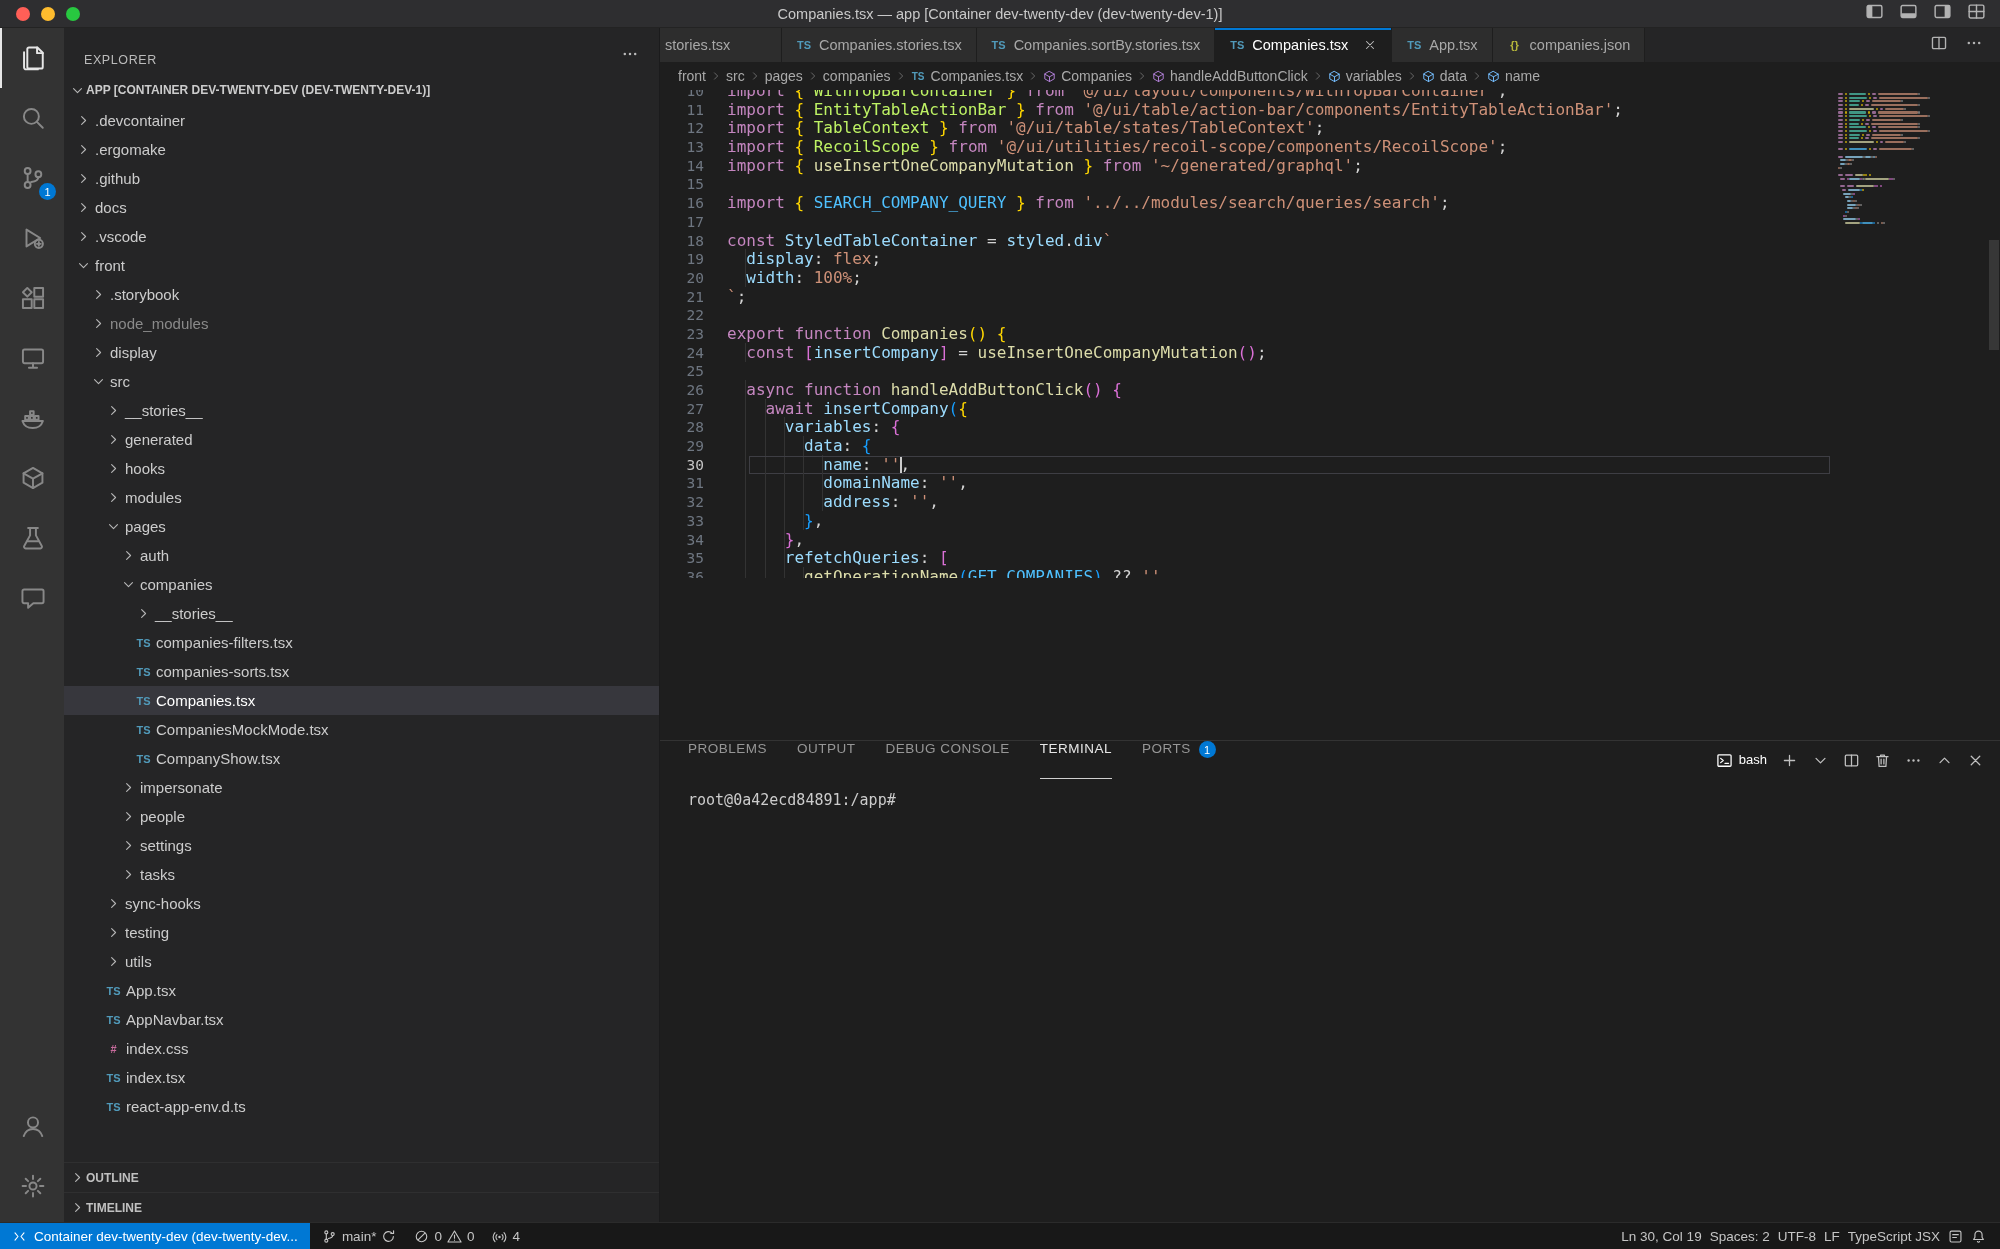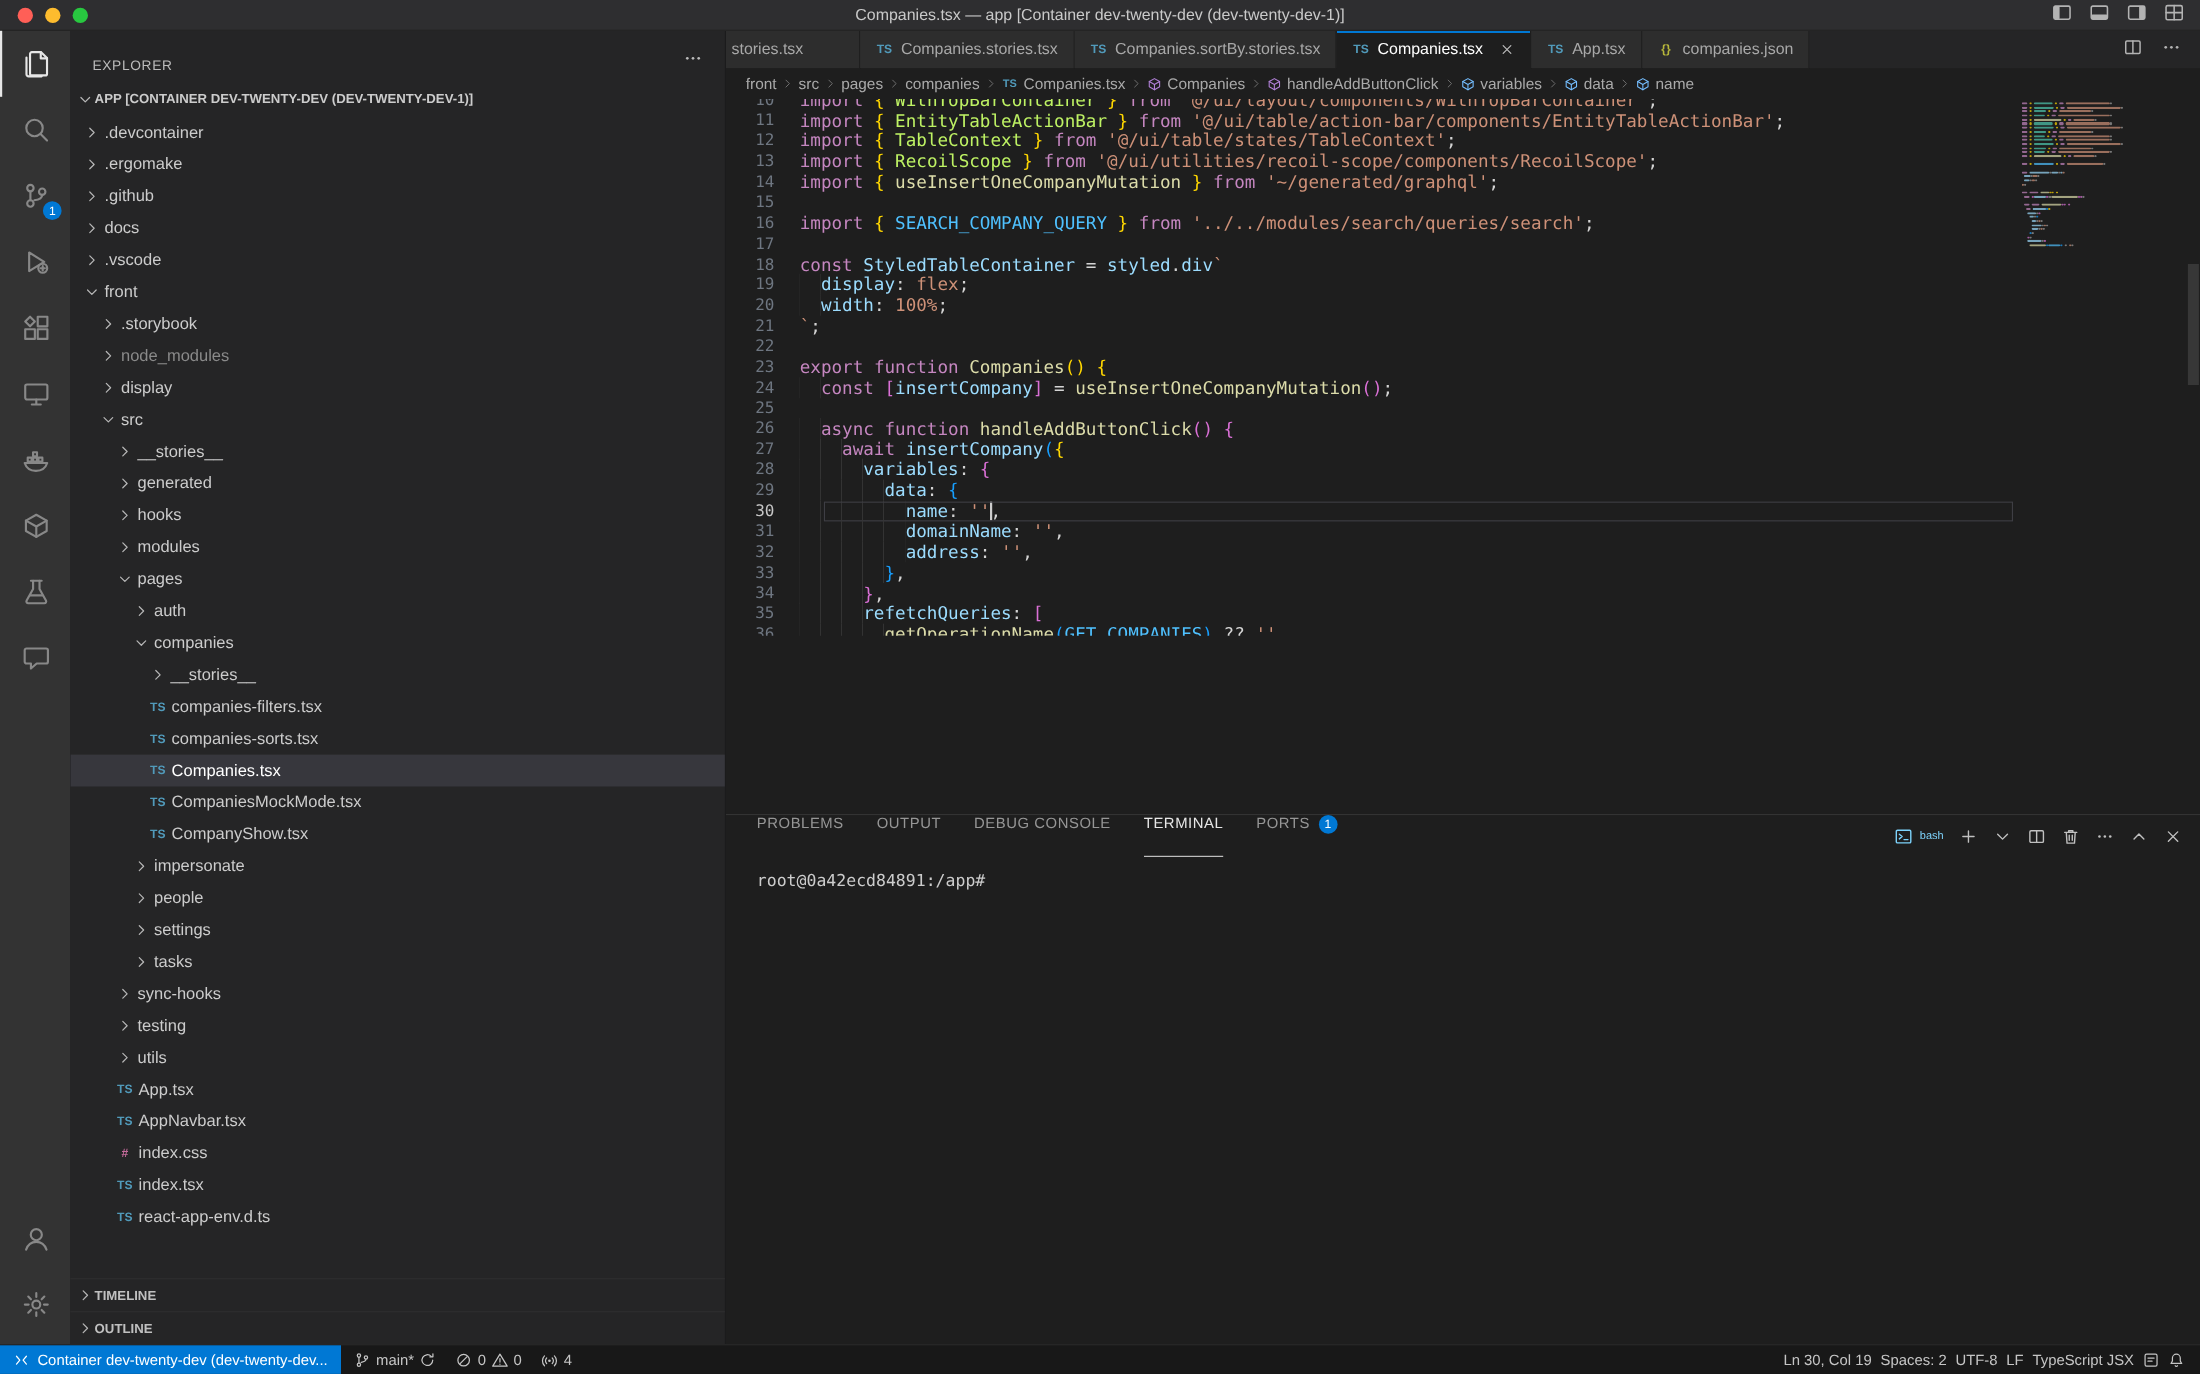--- a/index.html
+++ b/index.html
@@ -84,21 +84,21 @@
   .scroll-thumb{position:absolute;top:150px;right:1px;width:10px;height:110px;background:rgba(121,121,121,.28)}
 
   
   .panel{height:482px;border-top:1px solid #333;display:flex;flex-direction:column;flex:none}
   .panel-header{height:38px;display:flex;align-items:center;padding:0 16px 0 28px;flex:none}
   .p-tab{margin-right:30px;font-size:13.5px;letter-spacing:.5px;color:#969696;display:flex;align-items:flex-start;gap:8px;height:100%;border-bottom:1px solid transparent;cursor:pointer}
   .p-tab.active{color:#e7e7e7;border-bottom-color:#d0d0d0}
   .p-badge{min-width:17px;height:17px;border-radius:9px;background:#0078d4;color:#fff;font-size:11px;display:flex;align-items:center;justify-content:center;padding:0 4px}
   .panel-actions{margin-left:auto;display:flex;align-items:center;gap:14px;color:#c0c0c0}
   .panel-actions .icon svg{width:17px;height:17px}
-  .shell-item{display:flex;align-items:center;gap:6px;font-size:10px;color:#7dd3fc;cursor:pointer}
+  .shell-item{display:flex;gap:6px;font-size:13px;color:#ffffff;cursor:pointer}
   .p-btn{display:inline-flex;cursor:pointer}
   .terminal{padding:12px 0 0 28px;font-family:"DejaVu Sans Mono",monospace;font-size:15px;color:#ccc}
 
   
   .statusbar{position:absolute;left:0;right:0;bottom:0;height:27px;background:#181818;border-top:1px solid #2b2b2b;display:flex;align-items:center;font-size:13.5px;color:#c5c5c5}
   .sb-remote{height:100%;background:#0078d4;color:#fff;display:flex;align-items:center;gap:7px;padding:0 12px;cursor:pointer;white-space:nowrap}
   .sb-remote .icon svg{width:15px;height:15px}
   .sb-left{display:flex;align-items:center;gap:18px;margin-left:12px}
   .sb-right{margin-left:auto;display:flex;align-items:flex-start;gap:8px;padding-right:14px}
   .sbi{display:flex;align-items:center;gap:5px;cursor:pointer;white-space:nowrap}
@@ -518,29 +518,29 @@
             <span class="lbl">react-app-env.d.ts</span>
           </div>
         </div>
       <div class="sb-bottom">
         <div class="sb-collapsed">
           <span class="tw tw-inject">
               <svg viewBox="0 0 16 16" fill="none" stroke="currentColor" stroke-width="1.2" stroke-linecap="round" stroke-linejoin="round">
                 <path d="M6 3.8L10.2 8 6 12.2"></path>
               </svg>
             </span>
-          <span>TIMELINE</span>
+          <span>OUTLINE</span>
         </div>
         <div class="sb-collapsed">
           <span class="tw tw-inject">
               <svg viewBox="0 0 16 16" fill="none" stroke="currentColor" stroke-width="1.2" stroke-linecap="round" stroke-linejoin="round">
                 <path d="M6 3.8L10.2 8 6 12.2"></path>
               </svg>
             </span>
-          <span>OUTLINE</span>
+          <span>TIMELINE</span>
         </div>
       </div>
     </aside>
 
     <section class="editor-area">
       <div class="tabbar">
         <div class="tabs" id="tabs">
             <div class="tab  clipped">
               <span>stories.tsx</span>
             </div>

